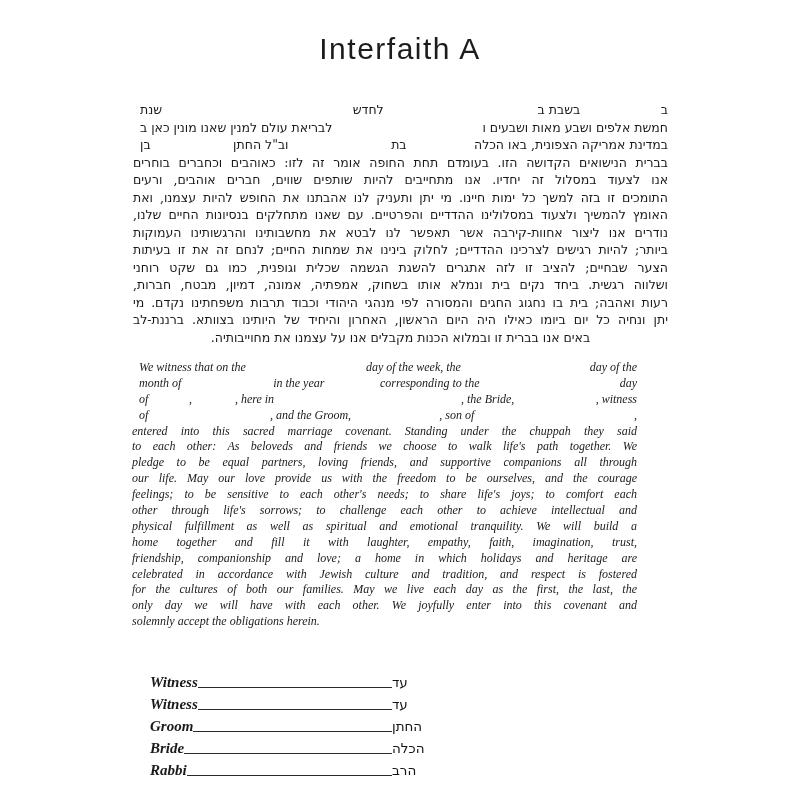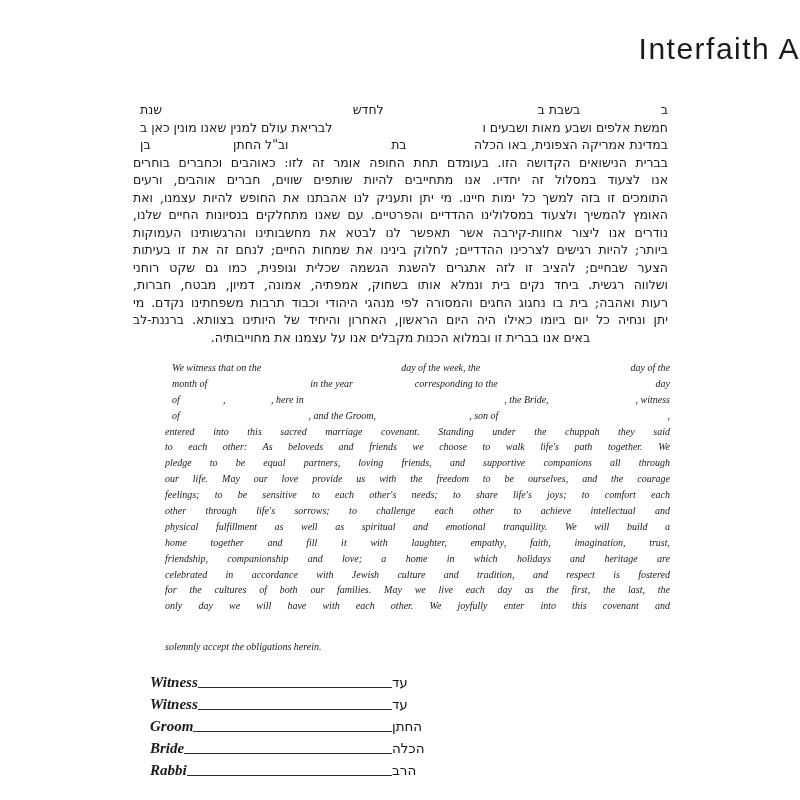--- a/index.html
+++ b/index.html
@@ -15,21 +15,21 @@
     width: 800px;
     height: 800px;
     background: #ffffff;
     color: #1e1e1e;
   }
   .title {
     position: absolute;
     top: 32px;
     left: 0;
     right: 0;
-    text-align: right;
+    text-align: center;
     font-family: "Liberation Sans", sans-serif;
     font-size: 30px;
     font-weight: 400;
     letter-spacing: 1.5px;
     color: #1c1c1c;
   }
   
   .hebrew-block {
     position: absolute;
     left: 133px;
@@ -47,39 +47,38 @@
     text-align: justify;
     text-align-last: justify;
     text-justify: inter-word;
   }
   .hebrew-block .line:last-child {
     text-align-last: center;
   }
   
   .english-block {
     position: absolute;
-    left: 165px;
+    left: 132px;
     top: 360px;
     width: 505px;
     font-family: "Liberation Serif", serif;
     font-style: italic;
-    font-size: 10px;
+    font-size: 12px;
     color: #1a1a1a;
   }
   .english-block .line {
     line-height: 15.9px;
     height: 15.9px;
     white-space: nowrap;
     text-align: justify;
     text-align-last: justify;
     text-justify: inter-word;
   }
   .english-block .line:last-child {
     text-align-last: left;
-    margin-top: 25px;
   }
   
   .line.gaps {
     display: flex;
     align-items: baseline;
     text-align-last: auto;
   }
   .line.gaps .seg {
     white-space: pre;
     flex: 0 0 auto;

